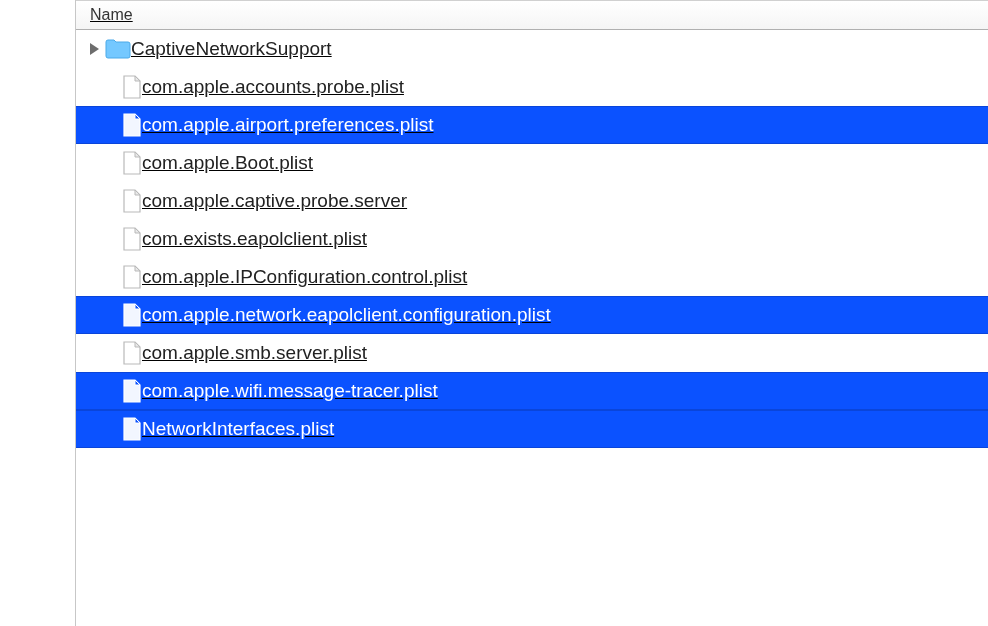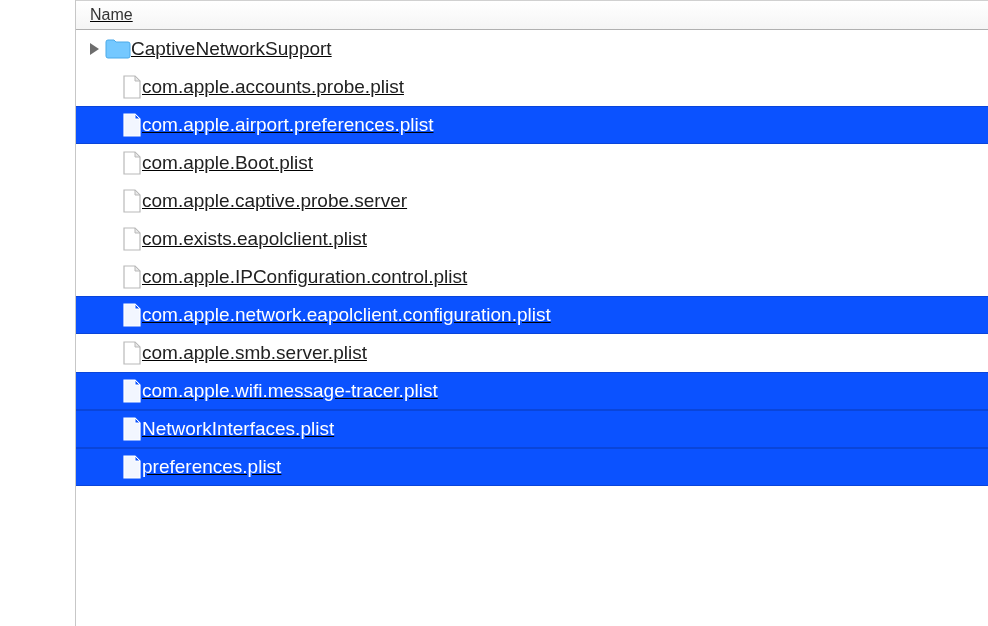--- a/index.html
+++ b/index.html
@@ -187,25 +187,15 @@
         <div class="row selected">
           <span class="indent"></span>
           <span class="file-icon">
             <svg width="20" height="24" viewBox="0 0 20 24">
               <path d="M2 1 L13 1 L18 6 L18 23 L2 23 Z" fill="#ffffff" fill-opacity="0.95" stroke="#ffffff" stroke-width="1.2"></path>
               <path d="M13 1 L13 6 L18 6 Z" fill="#0b52ff" stroke="#ffffff" stroke-width="1"></path>
             </svg>
           </span>
           <span class="label">NetworkInterfaces.plist</span>
         </div>
-        <div class="row selected">
-          <span class="indent"></span>
-          <span class="file-icon">
-            <svg width="20" height="24" viewBox="0 0 20 24">
-              <path d="M2 1 L13 1 L18 6 L18 23 L2 23 Z" fill="#ffffff" fill-opacity="0.95" stroke="#ffffff" stroke-width="1.2"></path>
-              <path d="M13 1 L13 6 L18 6 Z" fill="#0b52ff" stroke="#ffffff" stroke-width="1"></path>
-            </svg>
-          </span>
-          <span class="label">preferences.plist</span>
-        </div>
       </div>
   </div>
 </div>
 
 </body></html>

